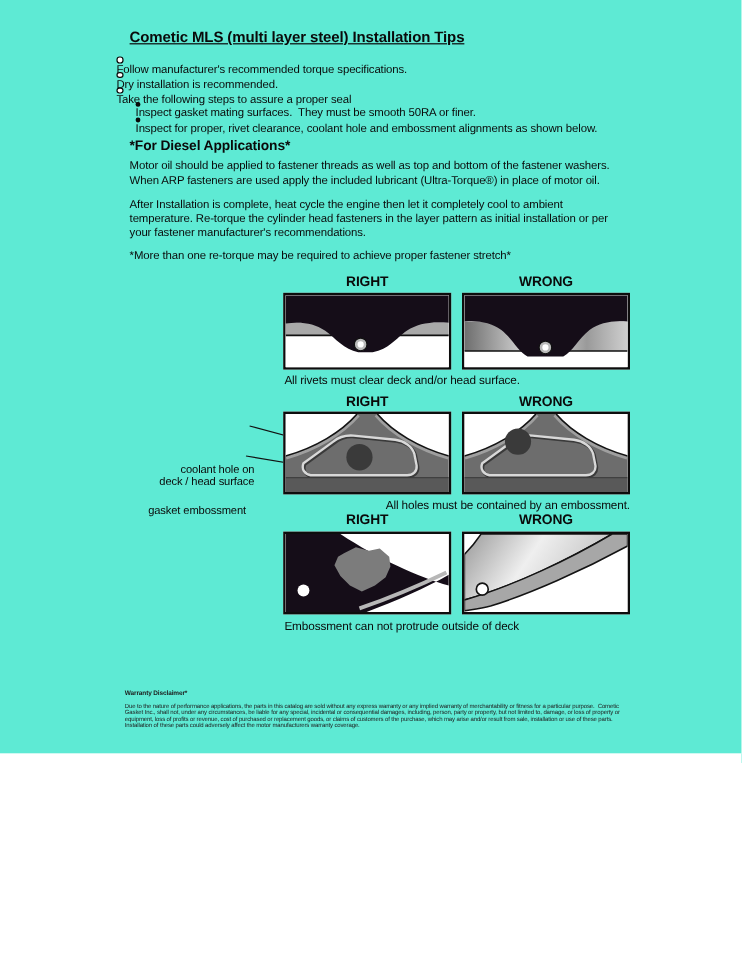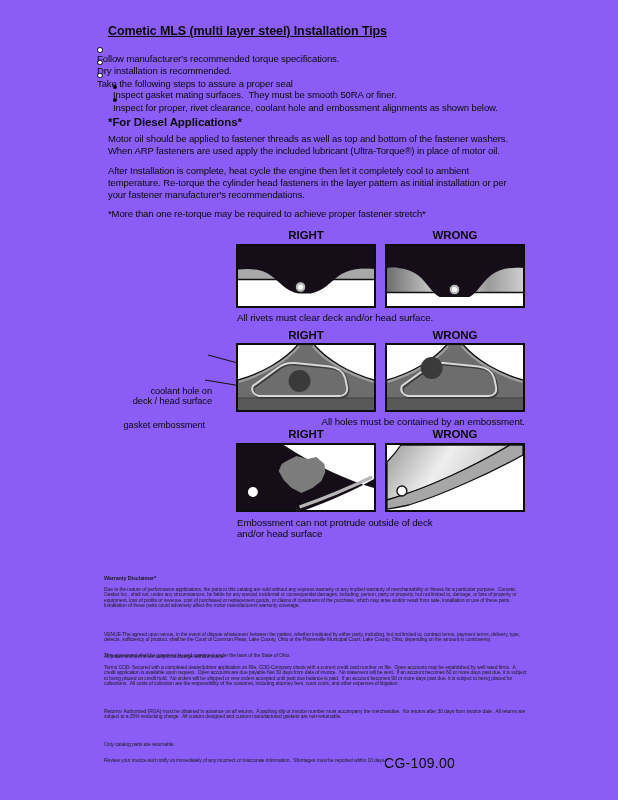--- a/index.html
+++ b/index.html
@@ -1,19 +1,19 @@
 <!DOCTYPE html>
 <html><head>
 <meta charset="utf-8">
 <style>
   html,body{margin:0;padding:0;background:#ffffff;}
   #page{
     position:relative;
-    width:618px;height:800px;
-    background:#8b5cf6;
+    width:618px;height:628px;
+    background:#5eead4;
     font-family:"Liberation Sans", sans-serif;
     color:#0a0a0a;
     overflow:hidden;
     letter-spacing:-0.1px;
   }
   .abs{position:absolute;}
   .doc-title{
     font-size:12.5px;font-weight:bold;text-decoration:underline;
     white-space:nowrap;
   }
@@ -194,21 +194,20 @@
       </defs>
       <rect width="137" height="65" fill="#ffffff"></rect>
       <path d="M14,0 H124 C86,22 40,44 0,55 L0,17 C6,11 10,6 14,0 Z" fill="url(#gradDeck3)" stroke="#141414" stroke-width="1.3"></path>
       <path d="M124,0 H137 V10 C100,30 55,50 22,60 C14,62 6,63 0,64 L0,55 C42,43 90,20 124,0 Z" fill="#a7a7a7" stroke="#141414" stroke-width="1.3"></path>
       <circle cx="15" cy="46" r="5" fill="#ffffff" stroke="#141414" stroke-width="1.4"></circle>
     </svg>
   </div>
 
   <div class="abs dg-caption" style="left:237px;top:517px;">
     <div>Embossment can not protrude outside of deck</div>
-    <div>and/or head surface</div>
   </div>
 
   <div class="abs disc disc-heading" style="left:104px;top:576px;">Warranty Disclaimer*</div>
   <div class="abs disc" style="left:104px;top:587px;">Due to the nature of performance applications, the parts in this catalog are sold without any express warranty or any implied warranty of merchantability or fitness for a particular purpose.  Cometic Gasket Inc., shall not, under any circumstances, be liable for any special, incidental or consequential damages, including, person, party or property, but not limited to, damage, or loss of property or equipment, loss of profits or revenue, cost of purchased or replacement goods, or claims of customers of the purchase, which may arise and/or result from sale, installation or use of these parts.  Installation of these parts could adversely affect the motor manufacturers warranty coverage.</div>
   <div class="abs disc" style="left:104px;top:621px;">
     <div>VENUE-The agreed upon venue, in the event of dispute whatsoever between the parties, whether instituted by either party, including, but not limited to, contract terms, payment terms, delivery, type, defects, sufficiency of product, shall be the Court of Common Pleas, Lake County, Ohio or the Painesville Municipal Court, Lake County, Ohio, depending on the amount in controversy.</div>
     <div>This agreement shall be governed by and construed under the laws of the State of Ohio.</div>
   </div>
   <div class="abs disc" style="left:104px;top:654px;">All prices and terms are subject to change without notice.</div>
   <div class="abs disc" style="left:104px;top:665px;">Terms COD- Secured with a completed dealer/jobber application on File, COD-Company check with a current credit card number on file.  Open accounts may be established by well rated firms.  A credit application is available upon request.  Open accounts are due payable Net 30 days from date of invoice.  No statement will be sent.  If an account becomes 60 or more days past due, it is subject to being placed on credit hold.  No orders will be shipped or new orders accepted until past due balance is paid.  If an account becomes 90 or more days past due, it is subject to being placed for collections.  All costs of collection are the responsibility of the customer, including attorney fees, court costs, and other expenses of litigation.</div>

